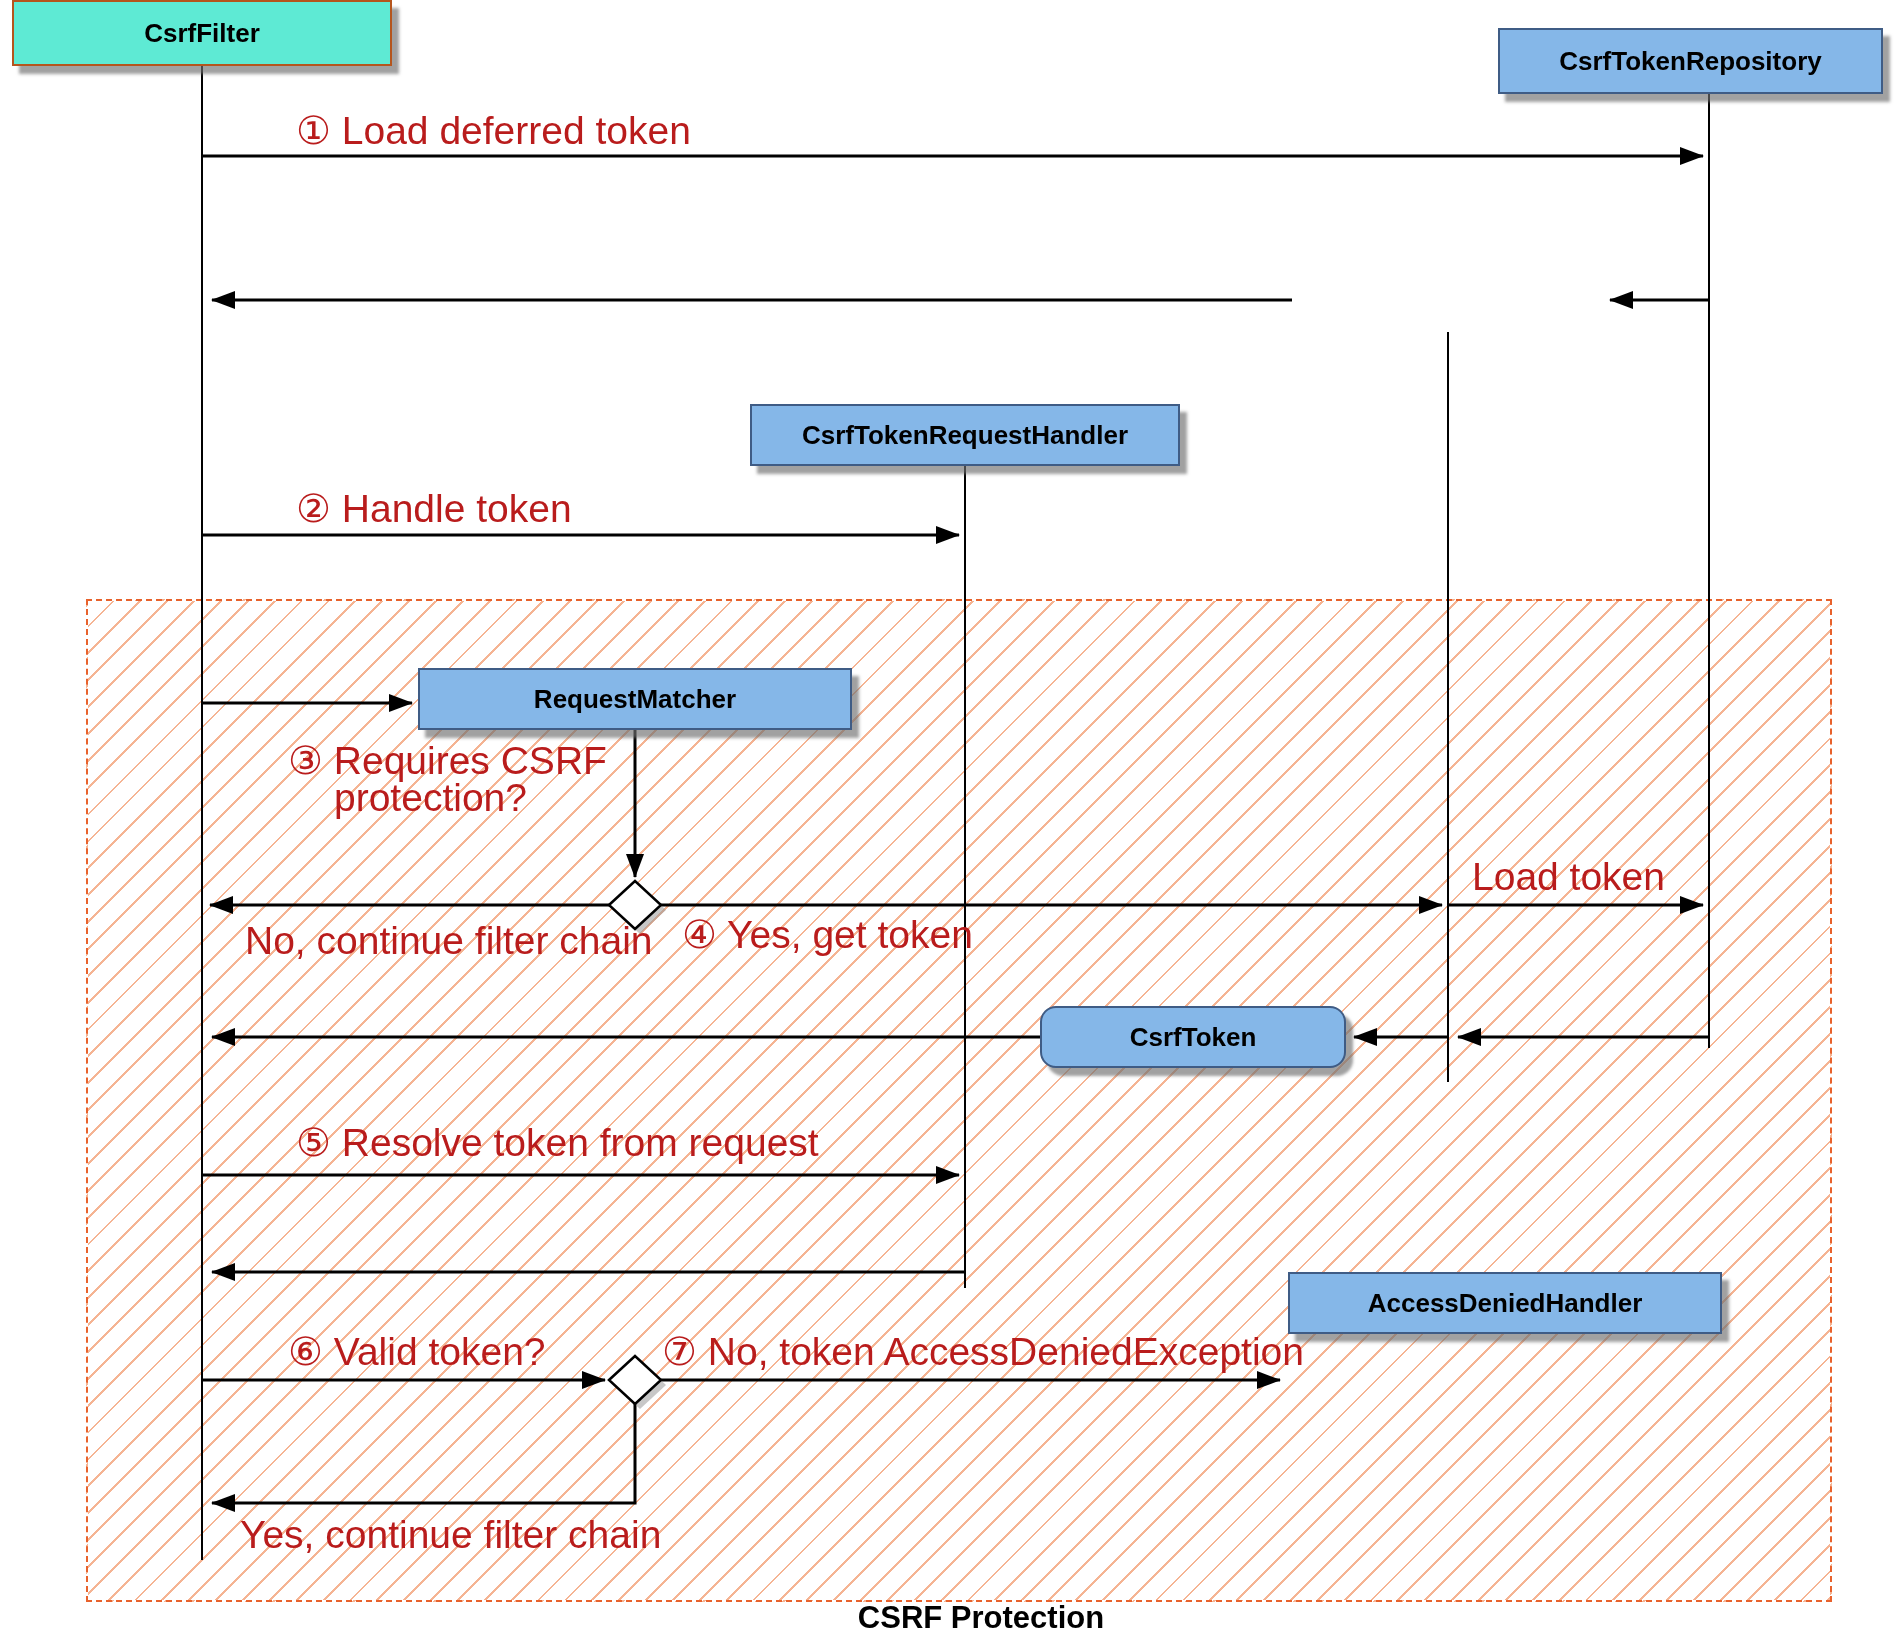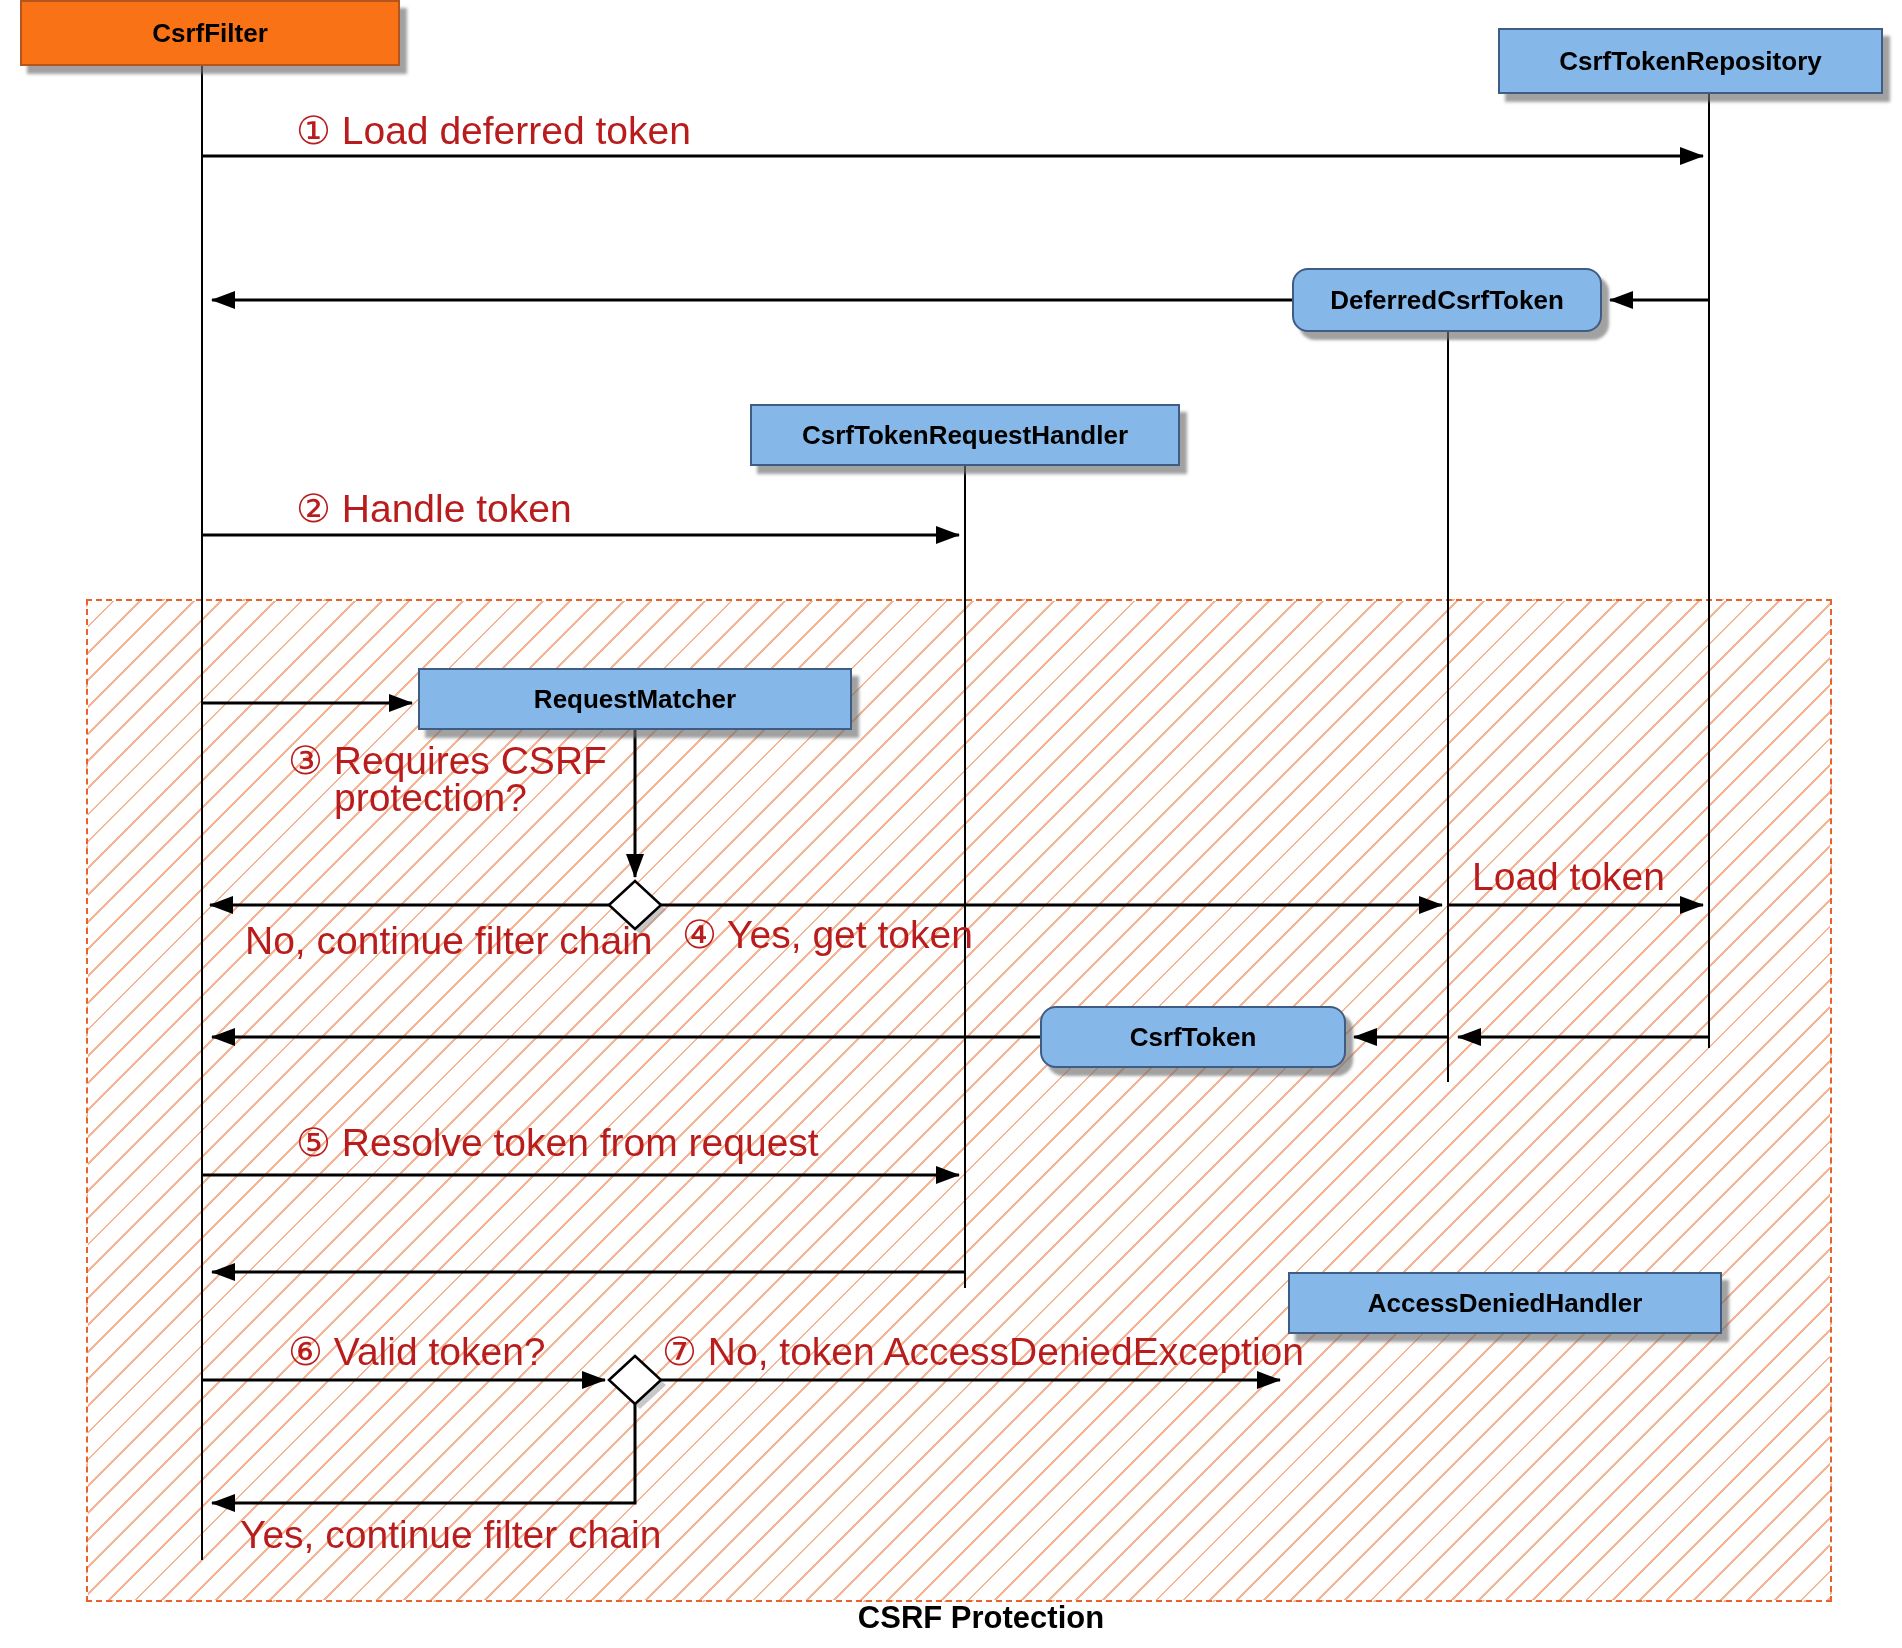--- a/index.html
+++ b/index.html
@@ -26,21 +26,21 @@
   .node {
     position: absolute;
     z-index: 2;
     display: flex; align-items: center; justify-content: center;
     font-weight: bold; font-size: 26px; color: #000;
     background: #85B7E8;
     border: 2px solid #3F5C85;
     box-shadow: 7px 8px 3px rgba(110,110,110,0.65);
   }
   .node.rounded { border-radius: 16px; }
-  .node.orange { background: #f97316; border-color: #B5551D; margin-left: 8px; }
+  .node.orange { background: #5eead4; border-color: #B5551D; }
   .lbl {
     position: absolute;
     z-index: 3;
     font-size: 39px;
     line-height: 37px;
     color: #b91c1c;
     white-space: nowrap;
   }
   .caption {
     position: absolute;
@@ -97,21 +97,20 @@
       <polygon points="609,905 635,881 661,905 635,929" fill="#ffffff" stroke="#000" stroke-width="2.5"></polygon>
       <polygon points="614,1385 640,1361 666,1385 640,1409" fill="#999999" opacity="0.55"></polygon>
       <polygon points="609,1380 635,1356 661,1380 635,1404" fill="#ffffff" stroke="#000" stroke-width="2.5"></polygon>
     </g>
   </svg>
 
   <div class="node orange" style="left:12px; top:0; width:380px; height:66px;">CsrfFilter</div>
 
   <div class="node" style="left:1498px; top:0; width:385px; height:66px;margin-top:28px;">CsrfTokenRepository</div>
 
-  <div class="node rounded" style="left:1292px; top:268px; width:310px; height:64px;">DeferredCsrfToken</div>
 
   <div class="node" style="left:750px; top:404px; width:430px; height:62px;">CsrfTokenRequestHandler</div>
 
   <div class="node" style="left:418px; top:668px; width:434px; height:62px;">RequestMatcher</div>
 
   <div class="node rounded" style="left:1040px; top:1006px; width:306px; height:62px;">CsrfToken</div>
 
   <div class="node" style="left:1288px; top:1272px; width:434px; height:62px;">AccessDeniedHandler</div>
 
   <div class="lbl" style="left:296px; top:112px;">① Load deferred token</div>

